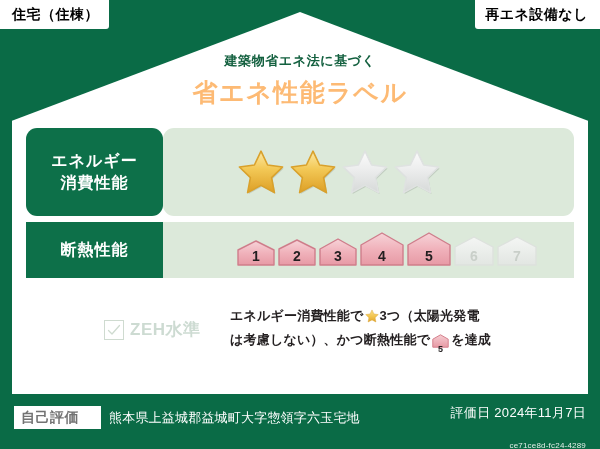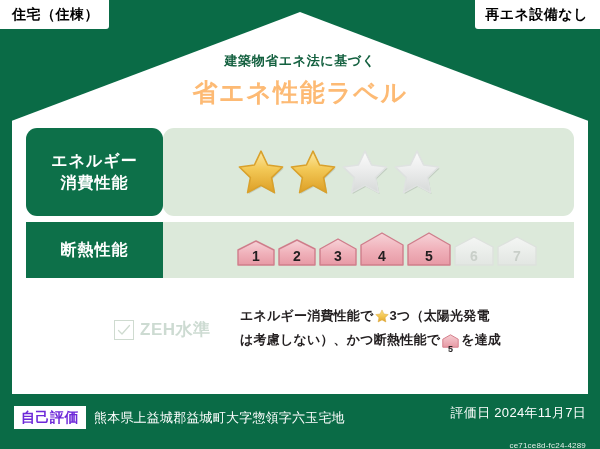--- a/index.html
+++ b/index.html
@@ -146,21 +146,21 @@
     font-weight: bold;
     line-height: 1;
     pointer-events: none;
   }
   .house.on  .house-num { color: #231f20; }
   .house.off .house-num { color: #c9cfc9; }
 
   
   .zeh-area {
     position: absolute;
-    left: 18px;
+    left: 8px;
     top: 305px;
     width: 548px;
     display: flex;
     align-items: center;
     z-index: 5;
   }
   .zeh-mark {
     flex: 0 0 auto;
     width: 108px;
     display: flex;
@@ -226,25 +226,25 @@
   }
   .footer-left {
     position: absolute;
     left: 14px;
     top: 12px;
     display: flex;
     align-items: center;
   }
   .self-eval {
     background: #ffffff;
-    color: #6d28d9;
+    color: #737373;
     font-weight: bold;
     font-size: 14px;
     letter-spacing: 0.5px;
-    padding: 3px 7px 4px 7px;
+    padding: 3px 22px 4px 7px;
     line-height: 1.15;
     white-space: nowrap;
   }
   .address {
     color: #ffffff;
     font-size: 13px;
     margin-left: 8px;
     letter-spacing: 0.2px;
     white-space: nowrap;
   }

